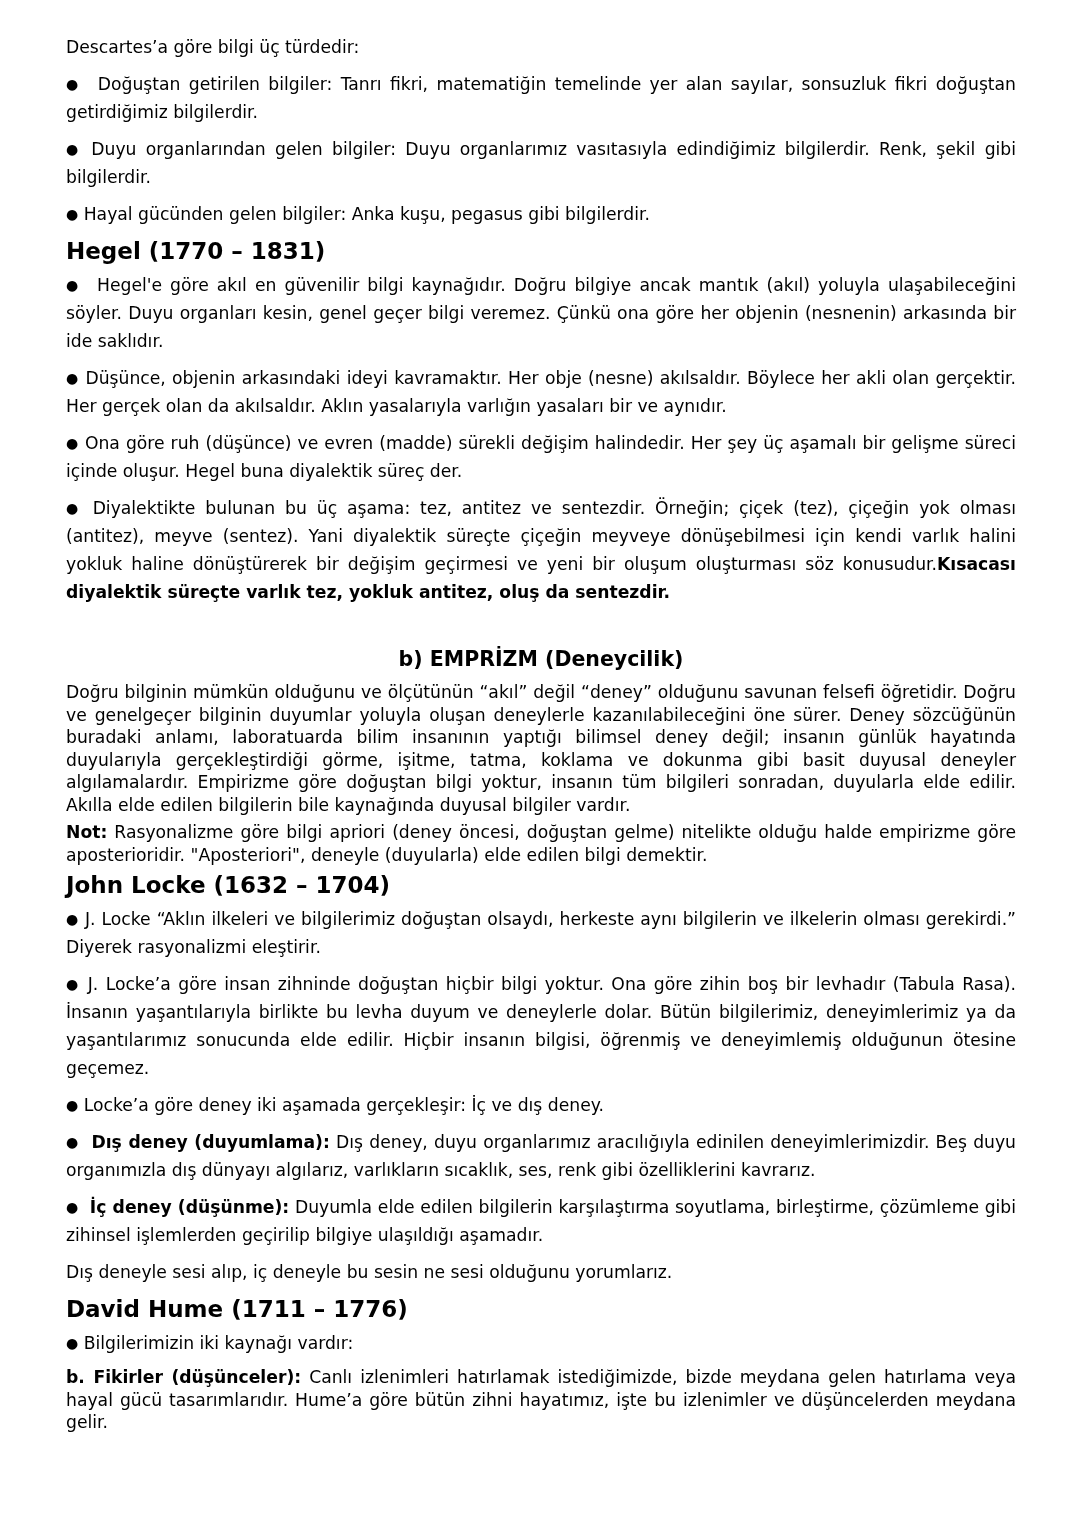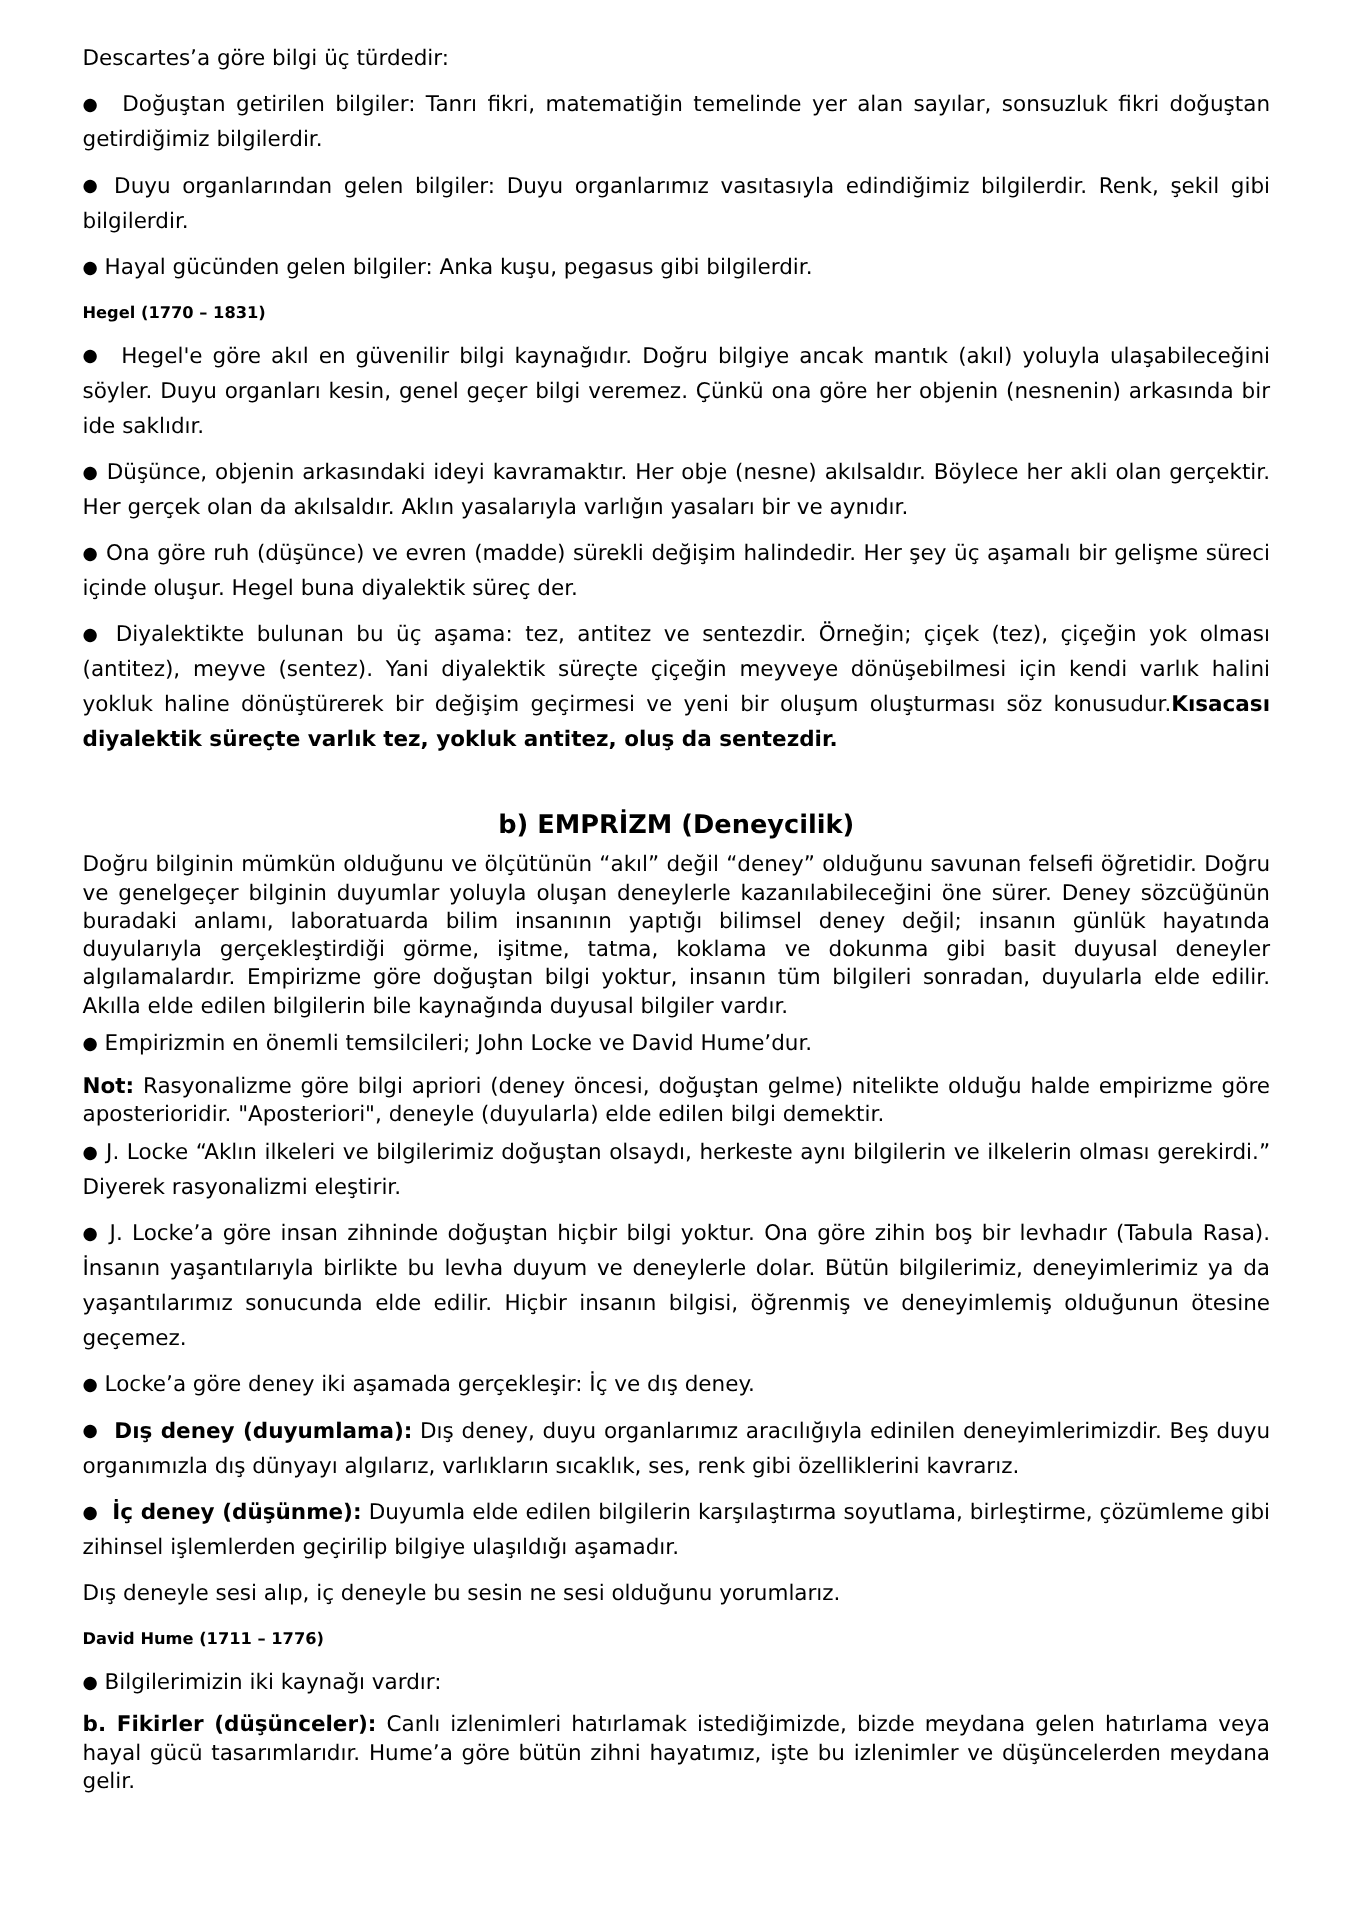--- a/index.html
+++ b/index.html
@@ -51,21 +51,21 @@
   }
   .bullet .dot {
     font-size: 14px;
     line-height: 1;
     vertical-align: 1px;
     letter-spacing: 0;
   }
   .bullet .gap-wide { white-space: pre; }
 
   .heading {
-    font-size: 13px;
+    font-size: 23px;
     font-weight: bold;
     line-height: 28px;
     margin: 0 0 6px 0;
     text-align: left;
   }
   .heading-big {
     font-size: 20.5px;
     font-weight: bold;
     line-height: 30px;
     margin: 0 0 7px 0;
@@ -116,28 +116,26 @@
     <p class="bullet nogap">
       <span class="dot">●</span><span class="gap-wide"> </span><span>Diyalektikte bulunan bu üç aşama: tez, antitez ve sentezdir. Örneğin; çiçek (tez), çiçeğin yok olması (antitez), meyve (sentez). Yani diyalektik süreçte çiçeğin meyveye dönüşebilmesi için kendi varlık halini yokluk haline dönüştürerek bir değişim geçirmesi ve yeni bir oluşum oluşturması söz konusudur.</span><span class="b">Kısacası diyalektik süreçte varlık tez, yokluk antitez, oluş da sentezdir.</span>
     </p>
 
     <div class="spacer-line"></div>
 
     <h1 class="heading-big">b) EMPRİZM (Deneycilik)</h1>
 
     <p class="para tight">Doğru bilginin mümkün olduğunu ve ölçütünün “akıl” değil “deney” olduğunu savunan felsefi öğretidir. Doğru ve genelgeçer bilginin duyumlar yoluyla oluşan deneylerle kazanılabileceğini öne sürer. Deney sözcüğünün buradaki anlamı, laboratuarda bilim insanının yaptığı bilimsel deney değil; insanın günlük hayatında duyularıyla gerçekleştirdiği görme, işitme, tatma, koklama ve dokunma gibi basit duyusal deneyler algılamalardır. Empirizme göre doğuştan bilgi yoktur, insanın tüm bilgileri sonradan, duyularla elde edilir. Akılla elde edilen bilgilerin bile kaynağında duyusal bilgiler vardır.</p>
 
-    <p class="bullet">
-      <span class="dot">●</span><span class="gap-wide"> </span><span>Empirizmin en önemli temsilcileri; John Locke ve David Hume’dur.</span>
-    </p>
 
     <p class="para tight">
       <span class="b">Not:</span><span> Rasyonalizme göre bilgi apriori (deney öncesi, doğuştan gelme) nitelikte olduğu halde empirizme göre aposterioridir. "Aposteriori", deneyle (duyularla) elde edilen bilgi demektir.</span>
     </p>
 
+    <h2 class="heading">John Locke (1632 – 1704)</h2>
 
     <p class="bullet">
       <span class="dot">●</span><span class="gap-wide"> </span><span>J. Locke “Aklın ilkeleri ve bilgilerimiz doğuştan olsaydı, herkeste aynı bilgilerin ve ilkelerin olması gerekirdi.” Diyerek rasyonalizmi eleştirir.</span>
     </p>
 
     <p class="bullet">
       <span class="dot">●</span><span class="gap-wide"> </span><span>J. Locke’a göre insan zihninde doğuştan hiçbir bilgi yoktur. Ona göre zihin boş bir levhadır (Tabula Rasa). İnsanın yaşantılarıyla birlikte bu levha duyum ve deneylerle dolar. Bütün bilgilerimiz, deneyimlerimiz ya da yaşantılarımız sonucunda elde edilir. Hiçbir insanın bilgisi, öğrenmiş ve deneyimlemiş olduğunun ötesine geçemez.</span>
     </p>
 
     <p class="bullet">

